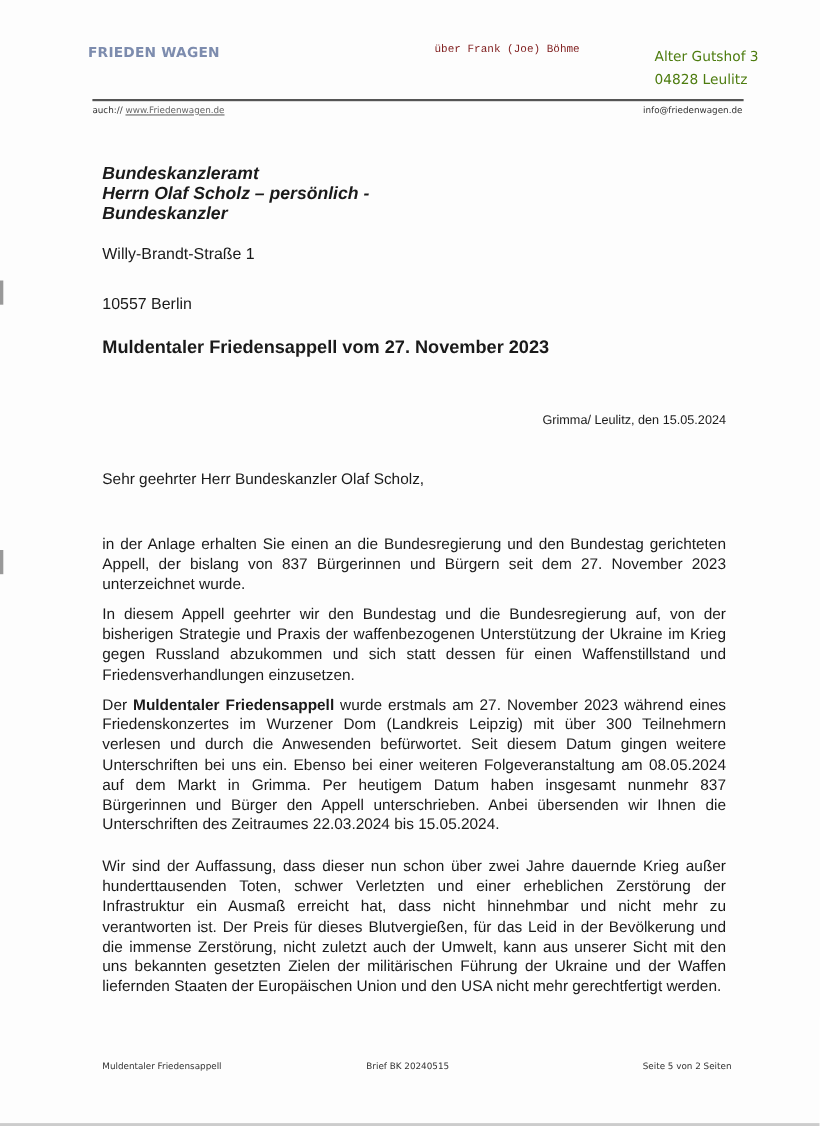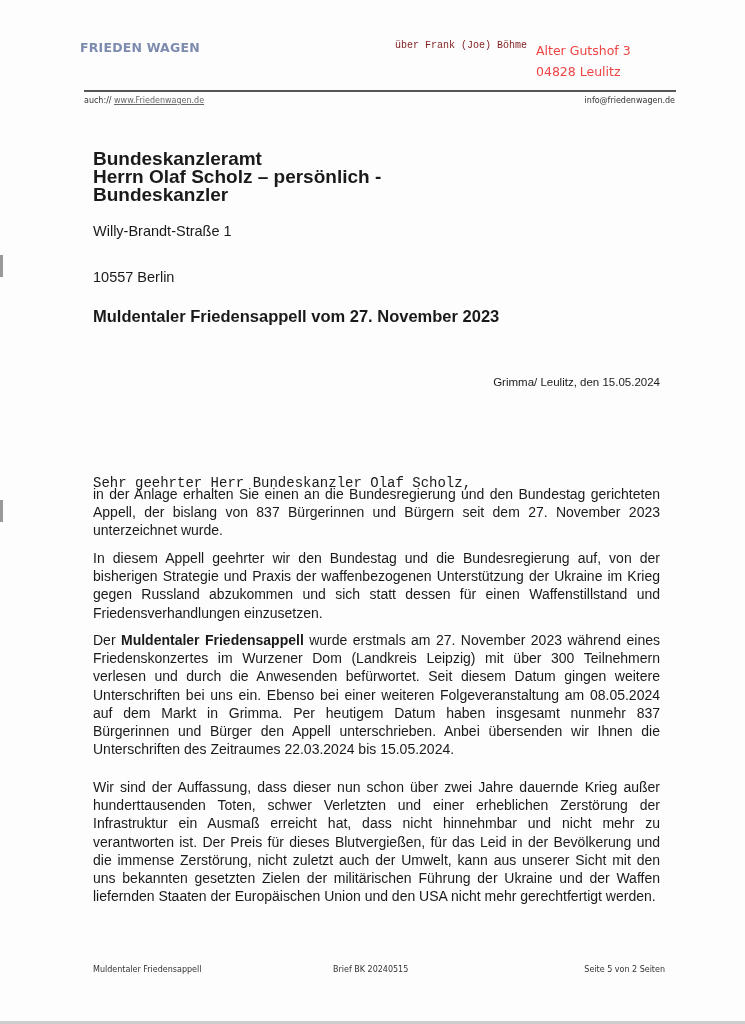--- a/index.html
+++ b/index.html
@@ -1,34 +1,34 @@
 <!DOCTYPE html>
 <html><head>
 <meta charset="utf-8">
 <style>
   html, body { margin: 0; padding: 0; background: #ffffff; }
   body { width: 745px; height: 1024px; position: relative; overflow: hidden; color: #1a1a1a; }
   .page { position: absolute; left: 0; top: 0; width: 745px; height: 1024px; background: #fdfdfd; }
 
   .hdr-brand { position: absolute; left: 80px; top: 40px; font-family: "DejaVu Sans", sans-serif; font-size: 12.5px; font-weight: bold; color: #7d8cae; letter-spacing: 0.2px; text-align: right; }
   .hdr-via { position: absolute; left: 395px; top: 40px; font-family: Liberation Mono, monospace; font-size: 10px; color: #7f1d1d; }
-  .hdr-addr { position: absolute; left: 536px; top: 40px; font-family: "DejaVu Sans", sans-serif; font-size: 12.5px; color: #ef4444; line-height: 21px; }
+  .hdr-addr { position: absolute; left: 595px; top: 40px; font-family: "DejaVu Sans", sans-serif; font-size: 12.5px; color: #4d7c0f; line-height: 21px; }
   .hdr-rule { position: absolute; left: 84px; top: 90px; width: 592px; height: 2px; background: #555; }
   .hdr-web { position: absolute; left: 84px; top: 96px; font-family: "DejaVu Sans", sans-serif; font-size: 8px; color: #333; }
   .hdr-web a { color: #666; text-decoration: underline; }
   .hdr-mail { position: absolute; right: 70px; top: 96px; font-family: "DejaVu Sans", sans-serif; font-size: 8px; color: #333; }
 
-  .recipient { position: absolute; left: 93px; top: 150px; font-family: "Liberation Sans", sans-serif; font-size: 19px; line-height: 18px; font-weight: bold; }
+  .recipient { position: absolute; left: 93px; top: 150px; font-family: "Liberation Sans", sans-serif; font-size: 16px; line-height: 18px; font-weight: bold; font-style: italic; }
   .street { position: absolute; left: 93px; top: 222px; font-family: "Liberation Sans", sans-serif; font-size: 14.5px; line-height: 18px; }
   .street .city { font-weight: normal; display: block; margin-top: 28px; }
 
   .subject { position: absolute; left: 93px; top: 306px; font-family: "Liberation Sans", sans-serif; font-size: 16.5px; line-height: 20px; font-weight: bold; }
   .date { position: absolute; right: 85px; top: 376px; font-family: "Liberation Sans", sans-serif; font-size: 11.5px; }
 
-  .salutation { position: absolute; left: 93px; top: 427px; font-family: Liberation Mono, monospace; font-size: 14px; margin-top: 48px; }
+  .salutation { position: absolute; left: 93px; top: 427px; font-family: Liberation Sans, sans-serif; font-size: 14px; }
 
   .para { position: absolute; left: 93px; width: 567px; font-family: "Liberation Sans", sans-serif; font-size: 14px; line-height: 18.2px; text-align: justify; }
   .p1 { top: 485px; }
   .p2 { top: 549px; }
   .p3 { top: 631px; }
   .p4 { top: 778px; }
   .para b { font-weight: bold; }
 
   .footer { position: absolute; top: 965px; font-family: "DejaVu Sans", sans-serif; font-size: 8px; color: #333; }
   .f1 { left: 93px; }

